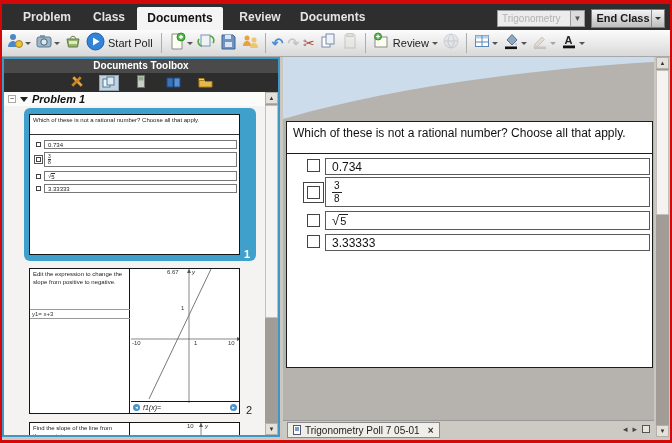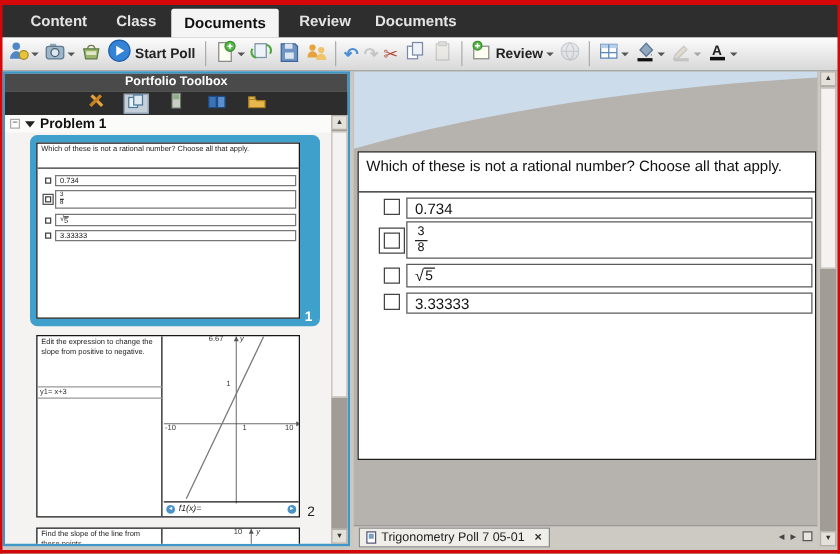--- a/index.html
+++ b/index.html
@@ -27,34 +27,34 @@
   .endclass .caret-part{position:absolute;right:0;top:0;width:13px;height:17px;border-left:1px solid #8a8a8a;}
   .endclass .caret-part:after{content:"";position:absolute;left:3px;top:7px;border:3px solid transparent;border-top-color:#333;}
 
   
   .toolbar{position:absolute;left:0;top:30px;width:672px;height:27px;
     background:linear-gradient(#fcfcfc,#d8d8d8);border-bottom:1px solid #a8a8a8;
     display:flex;align-items:center;padding:0 4px;}
   .tbtn{height:24px;display:flex;align-items:center;gap:1px;padding:0 2px;flex:0 0 auto;}
   .sep{width:1px;height:20px;background:#adadad;margin:0 4px;flex:0 0 auto;}
   .caret{width:0;height:0;border:3px solid transparent;border-top-color:#555;margin-top:4px;flex:0 0 auto;}
-  .tlabel{font-size:11px;color:#222;padding:0 2px;font-weight:bold;}
+  .tlabel{font-size:11px;color:#222;padding:0 2px;}
   .glyph{font-size:14px;line-height:18px;}
   .dim{opacity:.45;}
 
   
   .lpanel{position:absolute;left:2px;top:57px;width:278px;height:380px;
     border:2px solid #3e97c4;background:#f4f3f1;}
   .tbx-header{height:14px;background:#4a4a4a;color:#fff;font-size:10px;font-weight:bold;
     text-align:center;line-height:14px;}
   .tbx-strip{height:19px;background:#2d2d2d;display:flex;align-items:center;justify-content:center;gap:12px;}
   .ttab{width:20px;height:16px;display:flex;align-items:center;justify-content:center;}
   .ttab.sel{background:#c6d0da;border:1px solid #8fa3b5;}
   .problem-row{height:14px;background:#fbfbfa;display:flex;align-items:center;gap:4px;
-    padding-left:4px;font-size:11px;font-weight:bold;color:#111;}
+    padding-left:4px;font-size:11px;font-weight:bold;color:#111;font-style:italic;}
   .minusbox{width:8px;height:8px;border:1px solid #aaa;background:#fff;font-size:7px;line-height:6px;
     text-align:center;color:#666;}
   .tri-down{width:0;height:0;border:4px solid transparent;border-top:5px solid #222;margin-top:4px;}
   .thumb-area{position:absolute;left:0;top:47px;width:261px;height:329px;overflow:hidden;}
   .vscroll{position:absolute;width:13px;background:#a19d96;}
   .vscroll .btn{position:absolute;left:0;width:13px;height:12px;background:#e4e1db;
     border:1px solid #b5b1aa;font-size:6px;color:#333;text-align:center;line-height:10px;}
   .vscroll .thumb{position:absolute;left:0;width:13px;background:#f4f3f1;border:1px solid #c4c0b9;}
   .lscroll{right:0;top:33px;height:343px;}
   .rscroll{left:656px;top:57px;height:380px;}
@@ -117,25 +117,33 @@
 </head>
 <body>
 
 <div class="screen">
   <div class="edge t"></div>
   <div class="edge b"></div>
   <div class="edge l"></div>
   <div class="edge r"></div>
 
   <div class="navbar">
-    <div class="navtab" style="left:14px;width:66px;">Content</div>
+    <div class="navtab" style="left:14px;width:66px;">Problem</div>
     <div class="navtab" style="left:86px;width:46px;">Class</div>
     <div class="navtab active" style="left:137px;width:86px;">Documents</div>
     <div class="navtab" style="left:234px;width:52px;">Review</div>
     <div class="navtab" style="left:300px;width:60px;">Documents</div>
+    <div class="classbox">
+      <span>Trigonometry</span>
+      <span class="arrow">▼</span>
+    </div>
+    <div class="endclass">
+      <span style="display:inline-block;margin-right:10px;">End Class</span>
+      <span class="caret-part"></span>
+    </div>
   </div>
 
   <div class="toolbar">
     <div class="tbtn">
       <span><svg width="18" height="18">
             <circle cx="7" cy="5" r="3" fill="#4f86c6"></circle>
             <path d="M2 15c0-4 3-6 5-6s5 2 5 6z" fill="#4f86c6"></path>
             <circle cx="13" cy="12" r="3.5" fill="#e8c33c" stroke="#a8861f"></circle>
           </svg></span>
       <span class="caret"></span>
@@ -258,21 +266,21 @@
     <div class="tbtn">
       <span><svg width="18" height="18">
             <text x="4.5" y="12" font-size="11" font-weight="bold" fill="#222" font-family="Liberation Sans, sans-serif">A</text>
             <rect x="3" y="13.5" width="12" height="2.8" fill="#111"></rect>
           </svg></span>
       <span class="caret"></span>
     </div>
   </div>
 
   <div class="lpanel">
-    <div class="tbx-header">Portfolio Toolbox</div>
+    <div class="tbx-header">Documents Toolbox</div>
     <div class="tbx-strip">
       <span class="ttab">
           <span><svg width="14" height="12">
               <rect x="1" y="4" width="12" height="2.6" fill="#e8a33d" transform="rotate(45 7 6)"></rect>
               <rect x="1" y="4" width="12" height="2.6" fill="#c9841f" transform="rotate(-45 7 6)"></rect>
             </svg></span>
         </span>
       <span class="ttab sel">
           <span><svg width="14" height="12">
               <rect x="1" y="3" width="7" height="8" fill="#eef3f8" stroke="#4a7a9b"></rect>

